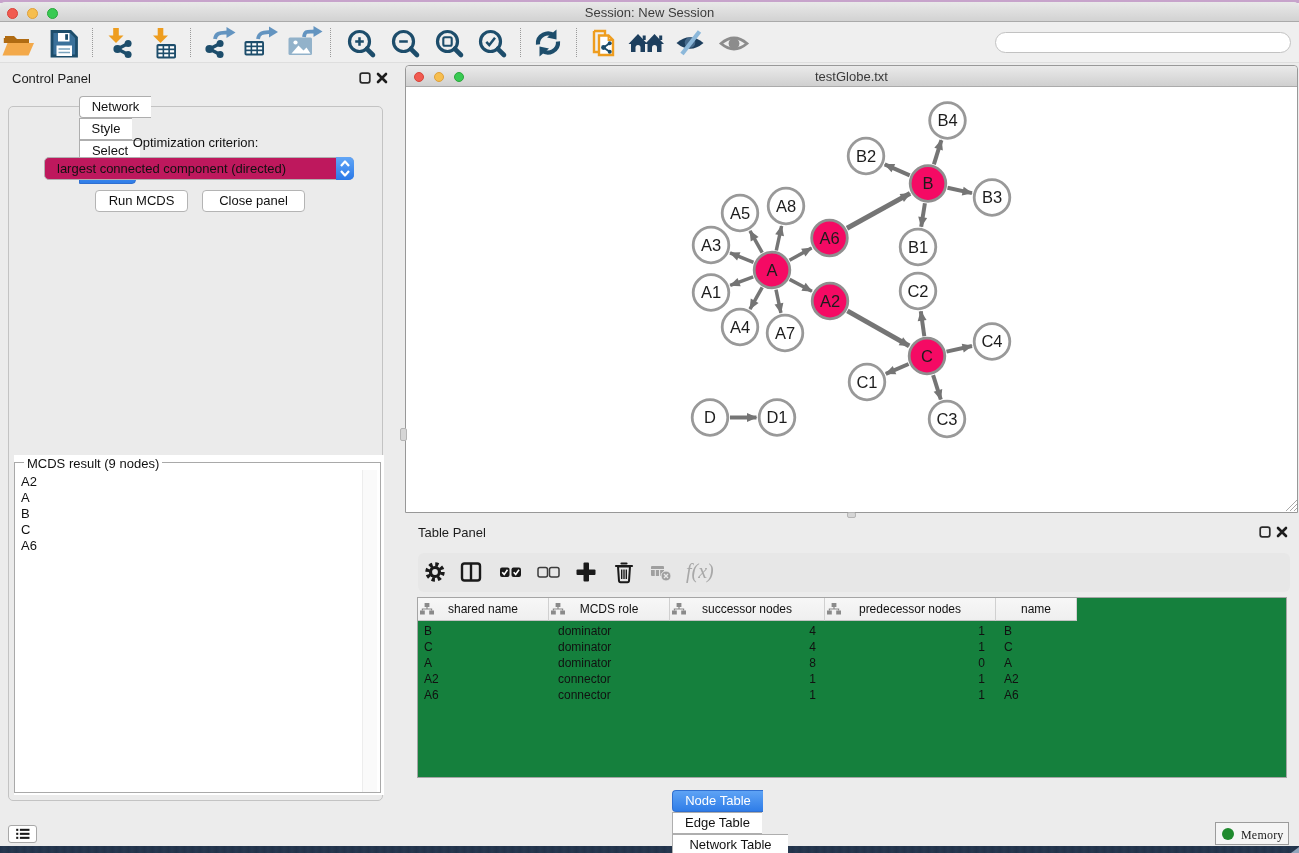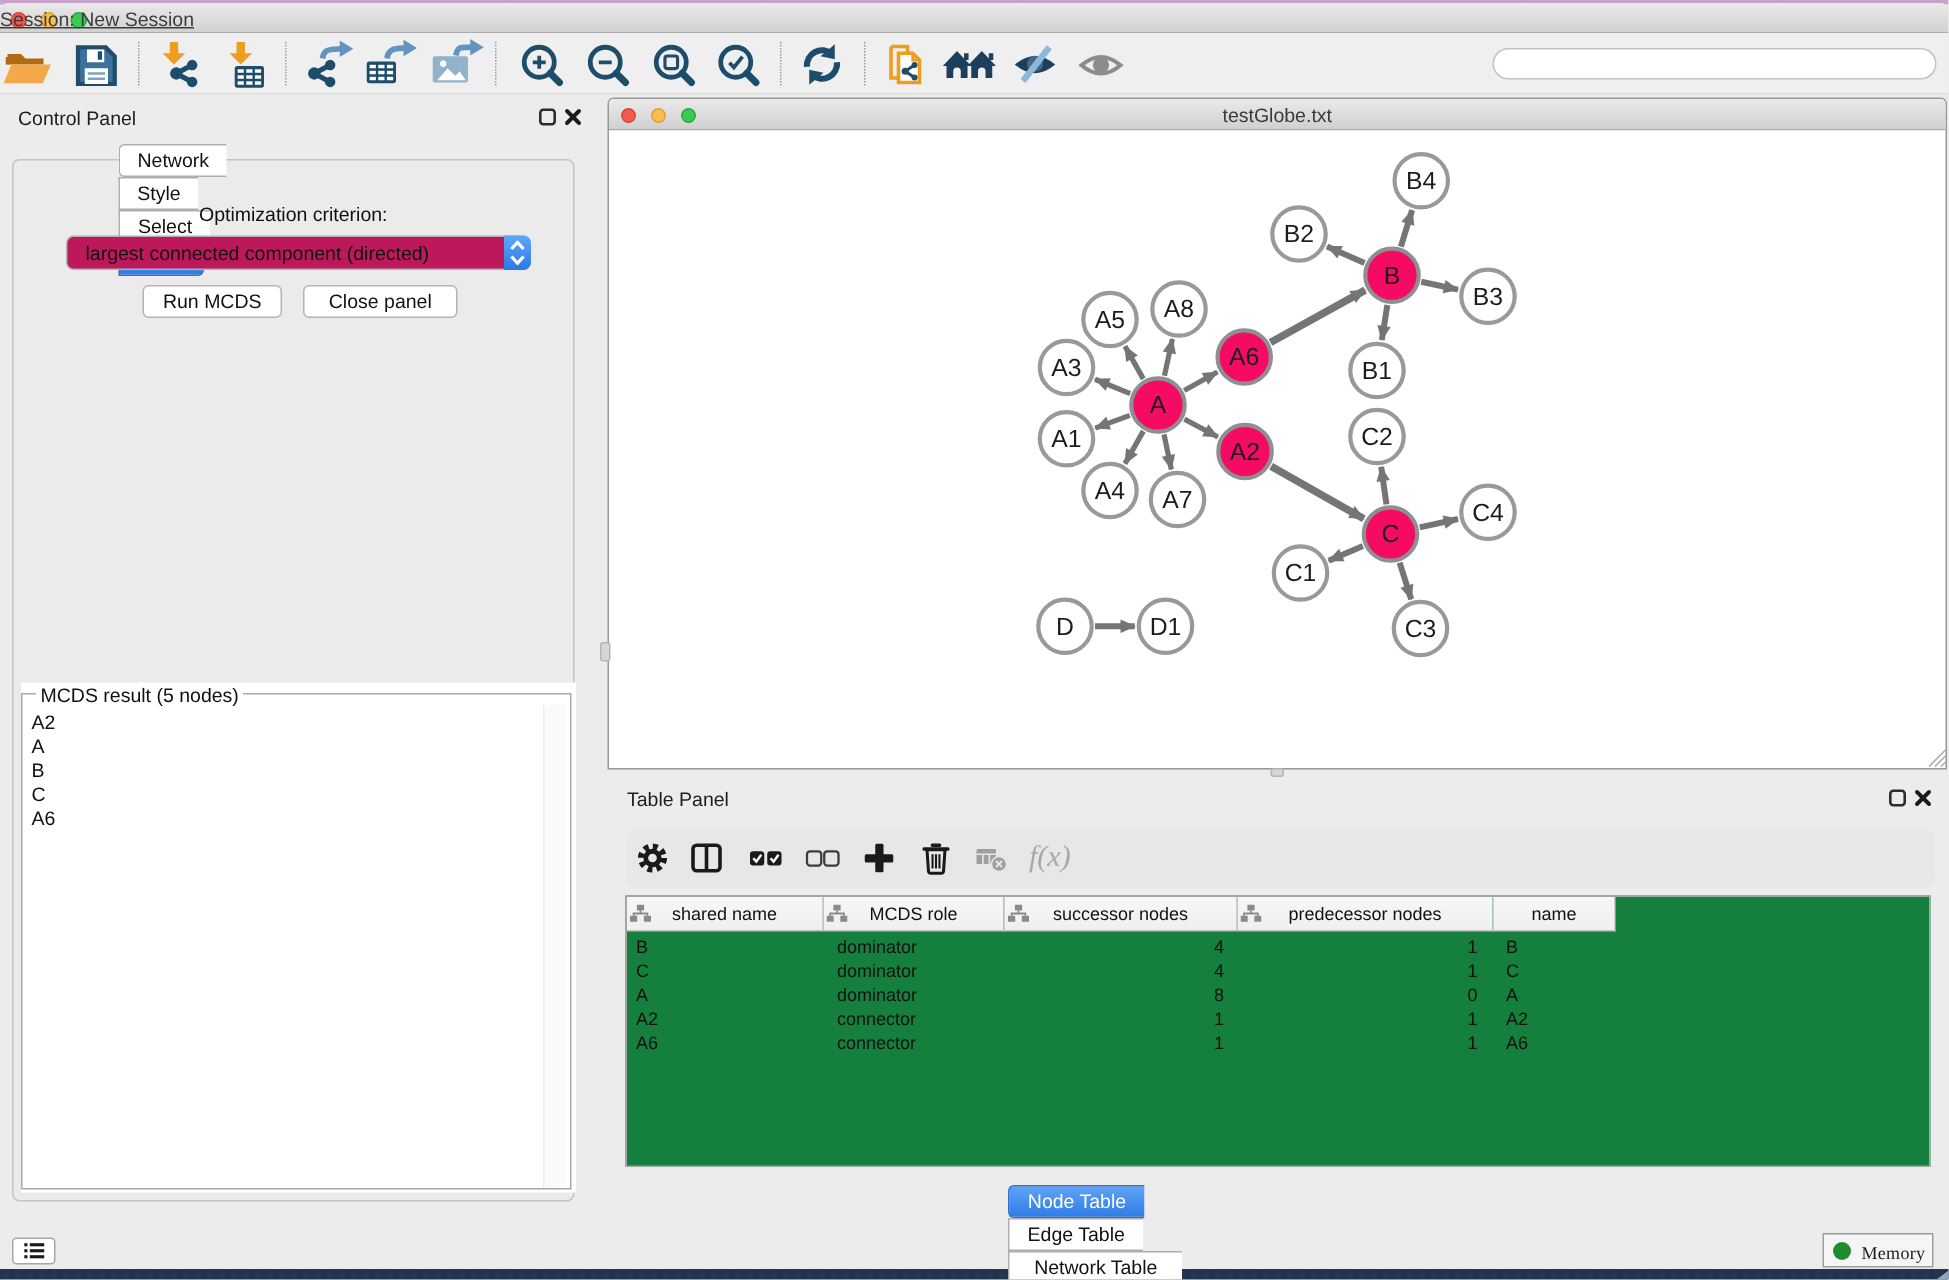--- a/index.html
+++ b/index.html
@@ -10,22 +10,22 @@
 
 #desktop-top { left:0; top:0; width:1299px; height:3px; background:#c7a3cb; }
 #desktop-bottom { left:0; top:846px; width:1299px; height:7px;
   background:#223349;
   background-image:repeating-linear-gradient(90deg,#20314a 0px,#263850 4px,#223349 8px); }
 
 
 #titlebar { left:0; top:2px; width:1299px; height:20px;
   background:linear-gradient(#e9e9e9,#d2d2d2);
   border-bottom:1px solid #aaa; border-radius:5px 5px 0 0; }
-#titlebar .title { position:absolute; left:0; right:0; top:3px; text-align:left;
-  font-size:13px; color:#3c3c3c;text-decoration:underline; }
+#titlebar .title { position:absolute; left:0; right:0; top:3px; text-align:center;
+  font-size:13px; color:#3c3c3c; }
 .tl { position:absolute; border-radius:50%; }
 
 
 #toolbar { left:0; top:22px; width:1299px; height:41px; background:#efefef; border-bottom:1px solid #dedede; }
 .tsep { position:absolute; top:6px; height:29px; width:0;
   border-left:1px dotted #9a9a9a; }
 #searchbox { position:absolute; left:995px; top:10px; width:296px; height:21px;
   background:#fff; border:1px solid #c2c2c2; border-radius:11px; }
 
 
@@ -242,21 +242,21 @@
 <div id="dropdown" class="abs">
   <div style="position:absolute;left:12px;top:3px;">largest connected component (directed)</div>
   <div class="cap"></div>
 </div>
 <div class="btn" style="left:95px;top:190px;width:93px;height:22px;line-height:20px;">Run MCDS</div>
 <div class="btn" style="left:202px;top:190px;width:103px;height:22px;line-height:20px;">Close panel</div>
 
 <div id="mcds-box" class="abs"></div>
 <div id="mcds-border" class="abs"></div>
 <div id="mcds-scroll" class="abs"></div>
-<div id="mcds-title" class="abs">MCDS result (5 nodes)</div>
+<div id="mcds-title" class="abs">MCDS result (9 nodes)</div>
 <div class="mcds-item" style="top:474px;">A2</div>
 <div class="mcds-item" style="top:490px;">A</div>
 <div class="mcds-item" style="top:506px;">B</div>
 <div class="mcds-item" style="top:522px;">C</div>
 <div class="mcds-item" style="top:538px;">A6</div>
 
 <div id="netwin" class="abs">
   <div id="net-titlebar">
     <div class="tl" style="left:8px;top:6px;width:10px;height:10px;background:#f15b51;border:1px solid #d8443a;"></div>
     <div class="tl" style="left:28px;top:6px;width:10px;height:10px;background:#f6be4f;border:1px solid #dfa03a;"></div>

